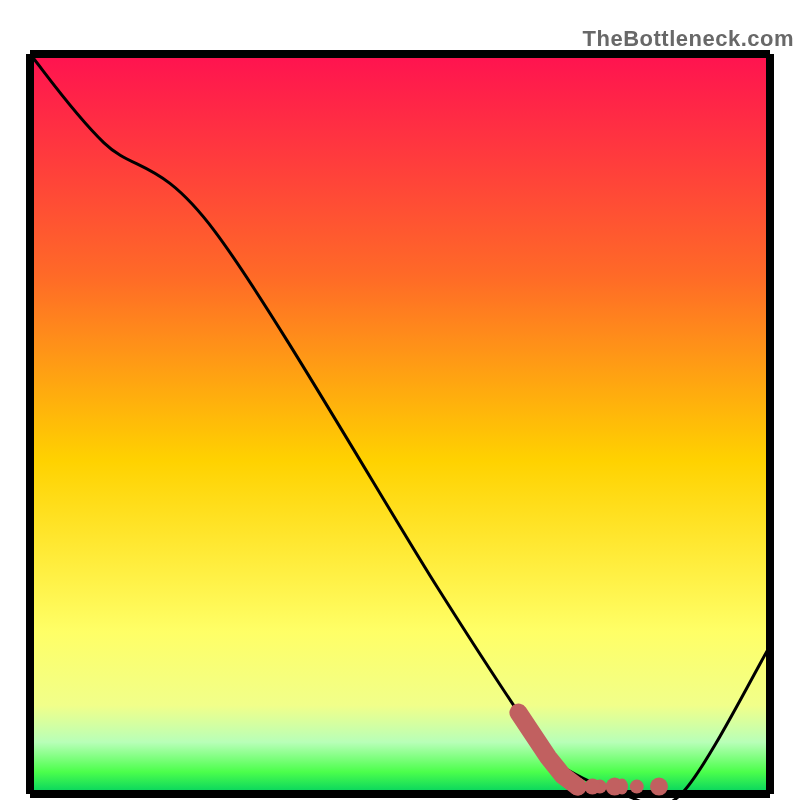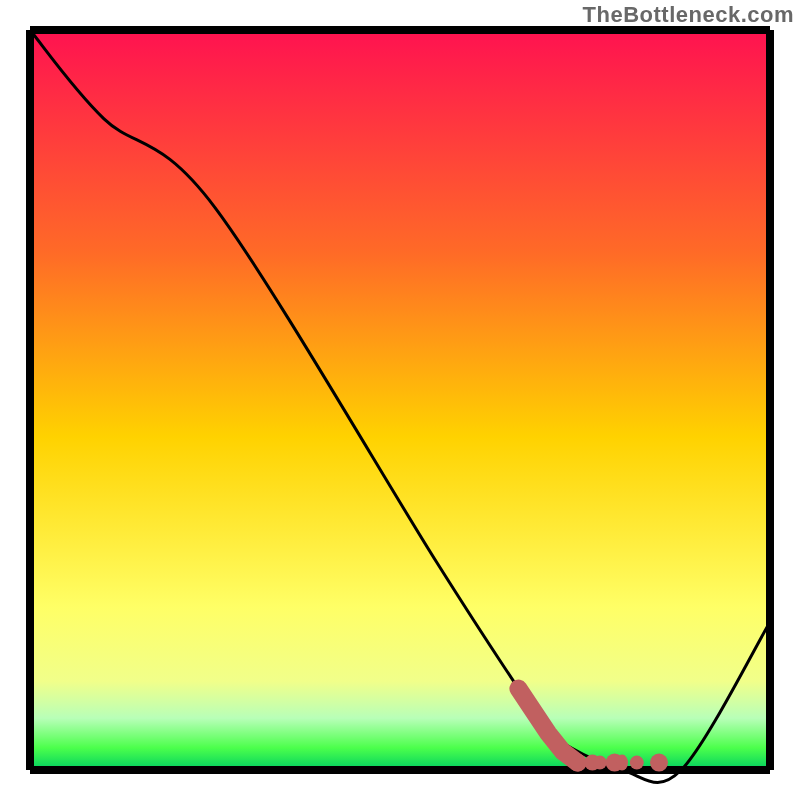--- a/index.html
+++ b/index.html
@@ -8,20 +8,21 @@
     width: 800px;
     height: 800px;
     overflow: hidden;
     font-family: Arial, Helvetica, sans-serif;
     background: #fff;
   }
   .chart-wrap {
     position: relative;
     width: 800px;
     height: 702px;
+    margin-top: 24px;
   }
   .watermark {
     position: absolute;
     top: 2px;
     right: 6px;
     font-size: 22px;
     font-weight: bold;
     color: #686868;
     letter-spacing: 0.5px;
     z-index: 5;

